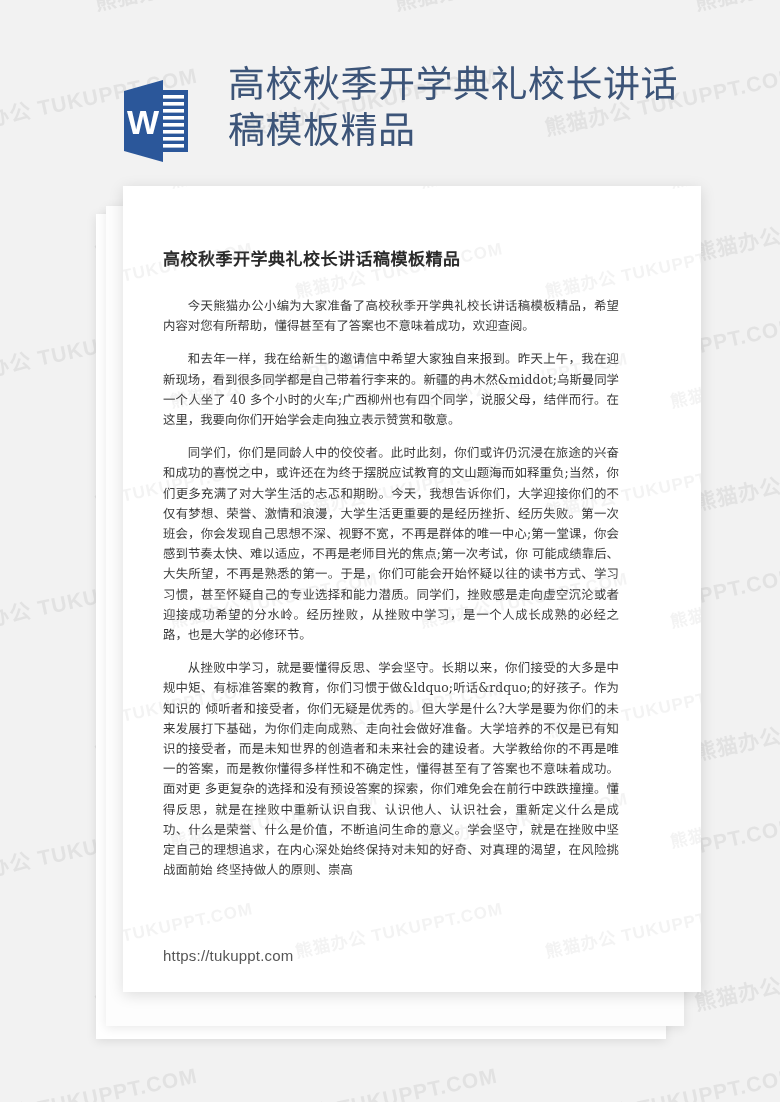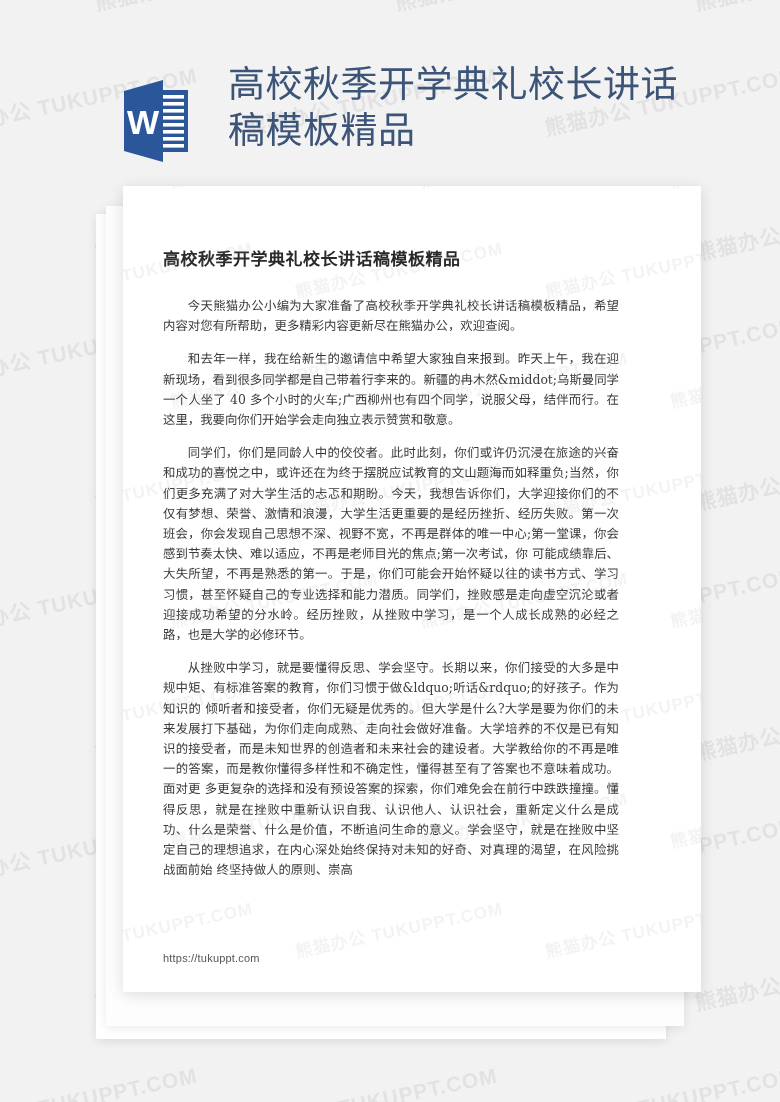--- a/index.html
+++ b/index.html
@@ -131,21 +131,21 @@
     text-justify: inter-ideograph;
     word-break: break-all;
   }
   .doc-p.small-gap { margin-bottom: 11px; }
 
   .doc-footer-url {
     position: absolute;
     left: 40px;
     bottom: 28px;
     font-family: "Liberation Sans", sans-serif;
-    font-size: 11px;
+    font-size: 15px;
     color: #555555;
     letter-spacing: 0.2px;
   }
 
   
   .paper-wm {
     position: absolute;
     inset: 0;
     overflow: hidden;
     pointer-events: none;
@@ -214,21 +214,21 @@
         <div class="wm" style="font-size: 17px; left: 544.545px; top: 620px;">熊猫办公 TUKUPPT.COM</div>
         <div class="wm" style="font-size: 17px; left: -80.4545px; top: 730px;">熊猫办公 TUKUPPT.COM</div>
         <div class="wm" style="font-size: 17px; left: 169.545px; top: 730px;">熊猫办公 TUKUPPT.COM</div>
         <div class="wm" style="font-size: 17px; left: 419.545px; top: 730px;">熊猫办公 TUKUPPT.COM</div>
       </div>
 
     <div class="doc-inner">
 
       <div class="doc-title">高校秋季开学典礼校长讲话稿模板精品</div>
 
-      <p class="doc-p">今天熊猫办公小编为大家准备了高校秋季开学典礼校长讲话稿模板精品，希望内容对您有所帮助，更多精彩内容更新尽在熊猫办公，欢迎查阅。</p>
+      <p class="doc-p">今天熊猫办公小编为大家准备了高校秋季开学典礼校长讲话稿模板精品，希望内容对您有所帮助，懂得甚至有了答案也不意味着成功，欢迎查阅。</p>
 
 
 
 
       <p class="doc-p">和去年一样，我在给新生的邀请信中希望大家独自来报到。昨天上午，我在迎新现场，看到很多同学都是自己带着行李来的。新疆的冉木然&amp;middot;乌斯曼同学 一个人坐了 40 多个小时的火车;广西柳州也有四个同学，说服父母，结伴而行。在这里，我要向你们开始学会走向独立表示赞赏和敬意。</p>
 
       <p class="doc-p">同学们，你们是同龄人中的佼佼者。此时此刻，你们或许仍沉浸在旅途的兴奋和成功的喜悦之中，或许还在为终于摆脱应试教育的文山题海而如释重负;当然，你们更多充满了对大学生活的忐忑和期盼。今天，我想告诉你们，大学迎接你们的不仅有梦想、荣誉、激情和浪漫，大学生活更重要的是经历挫折、经历失败。第一次班会，你会发现自己思想不深、视野不宽，不再是群体的唯一中心;第一堂课，你会感到节奏太快、难以适应，不再是老师目光的焦点;第一次考试，你 可能成绩靠后、大失所望，不再是熟悉的第一。于是，你们可能会开始怀疑以往的读书方式、学习习惯，甚至怀疑自己的专业选择和能力潜质。同学们，挫败感是走向虚空沉沦或者迎接成功希望的分水岭。经历挫败，从挫败中学习，是一个人成长成熟的必经之路，也是大学的必修环节。</p>
 
       <p class="doc-p">从挫败中学习，就是要懂得反思、学会坚守。长期以来，你们接受的大多是中规中矩、有标准答案的教育，你们习惯于做&amp;ldquo;听话&amp;rdquo;的好孩子。作为知识的 倾听者和接受者，你们无疑是优秀的。但大学是什么?大学是要为你们的未来发展打下基础，为你们走向成熟、走向社会做好准备。大学培养的不仅是已有知识的接受者，而是未知世界的创造者和未来社会的建设者。大学教给你的不再是唯一的答案，而是教你懂得多样性和不确定性，懂得甚至有了答案也不意味着成功。面对更 多更复杂的选择和没有预设答案的探索，你们难免会在前行中跌跌撞撞。懂得反思，就是在挫败中重新认识自我、认识他人、认识社会，重新定义什么是成功、什么是荣誉、什么是价值，不断追问生命的意义。学会坚守，就是在挫败中坚定自己的理想追求，在内心深处始终保持对未知的好奇、对真理的渴望，在风险挑战面前始 终坚持做人的原则、崇高</p>
 

